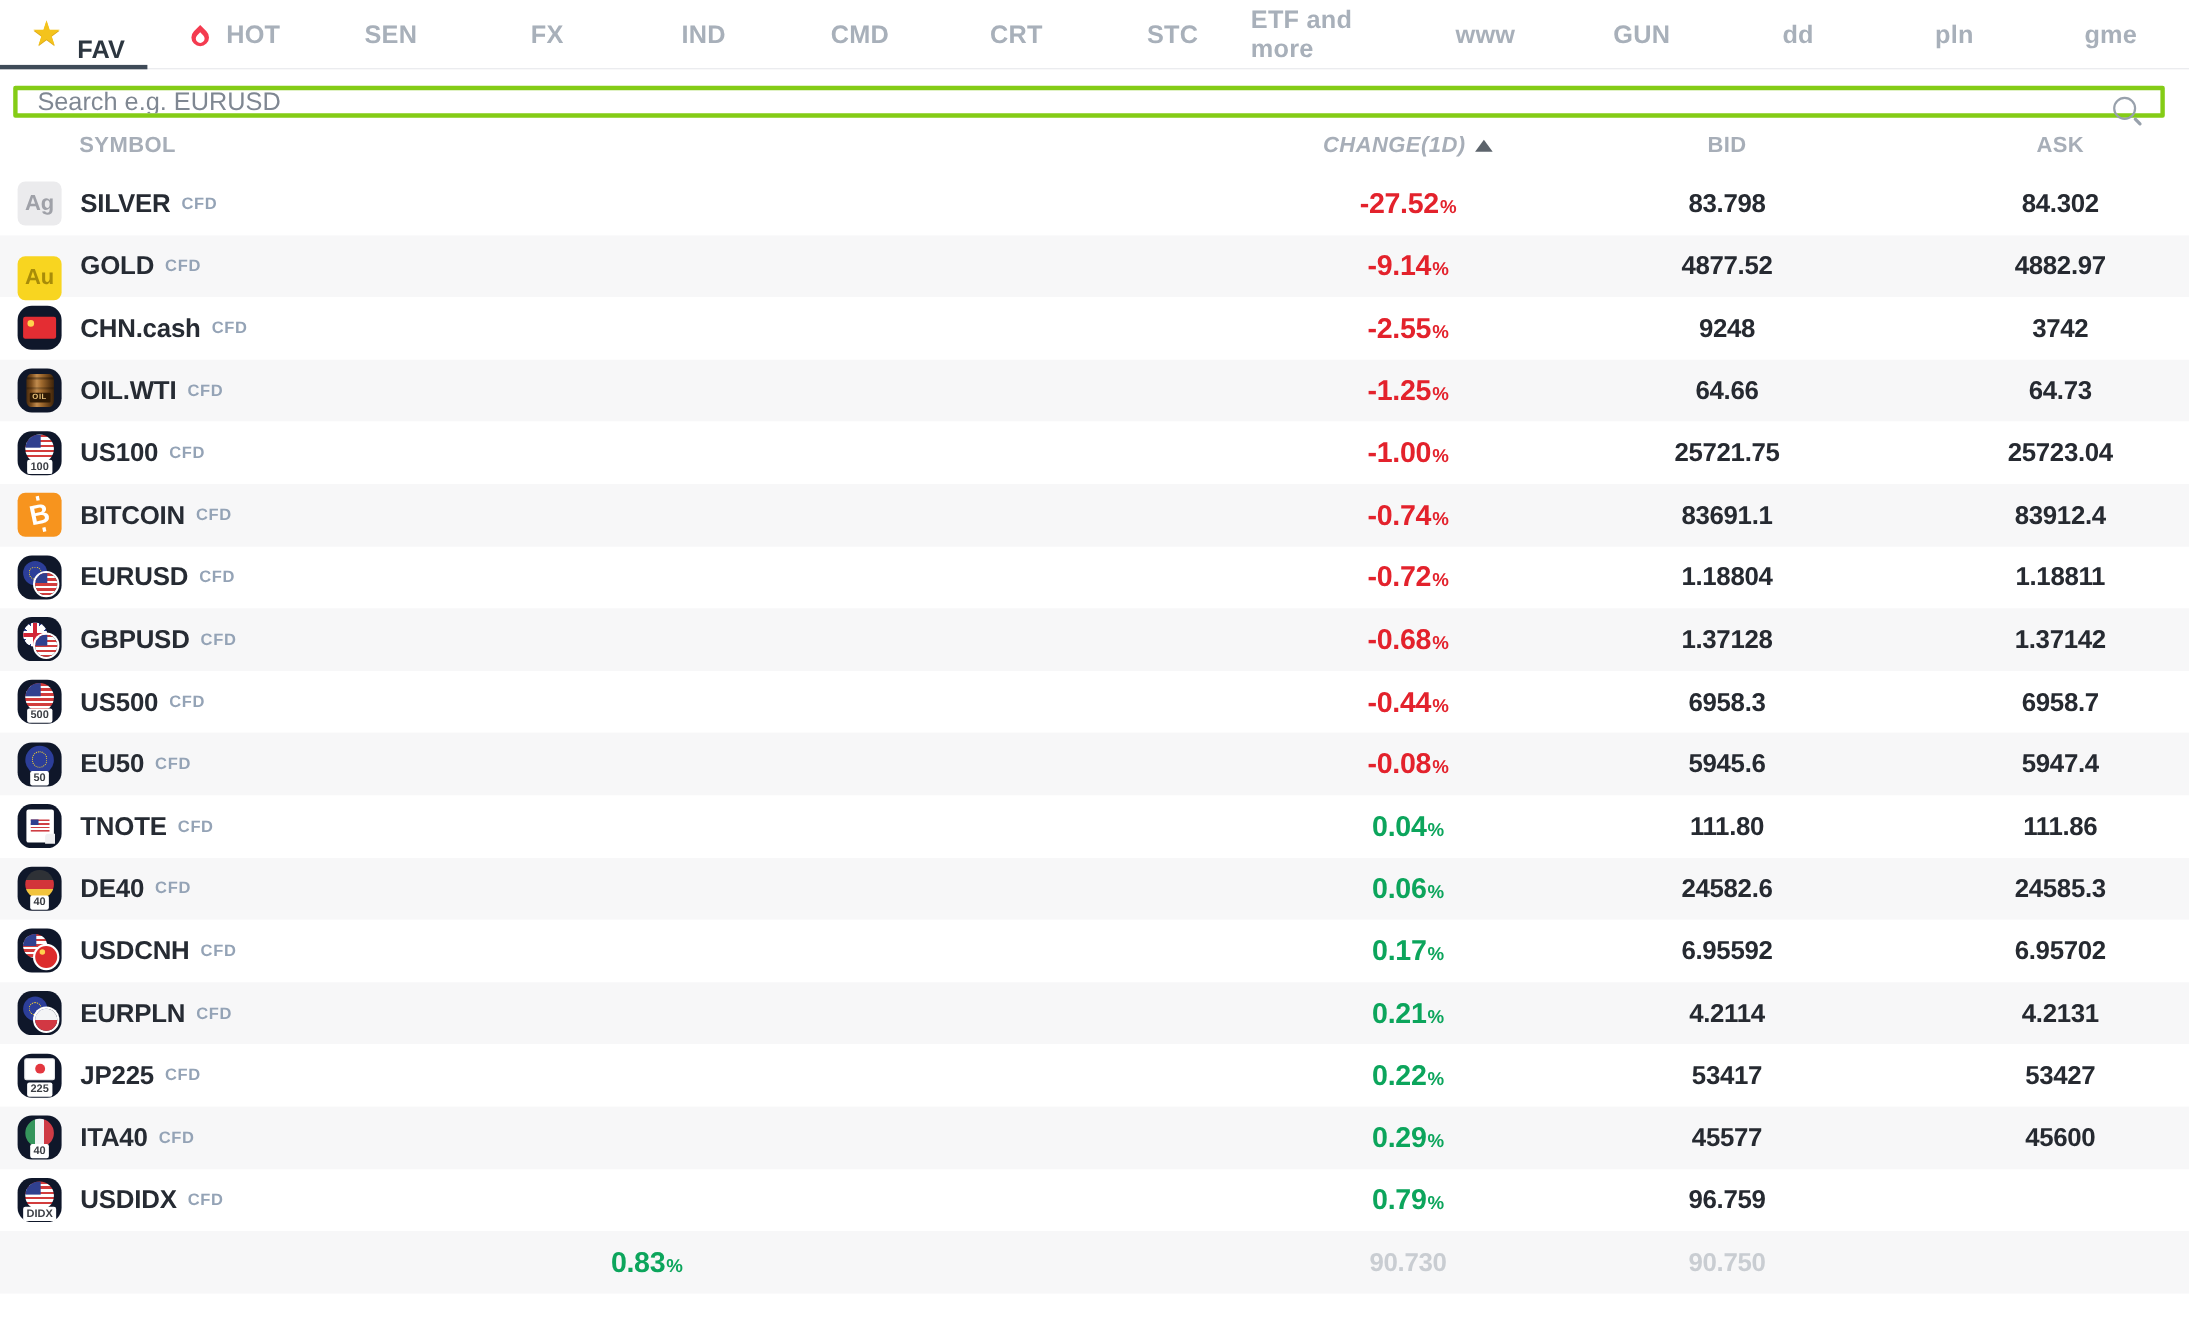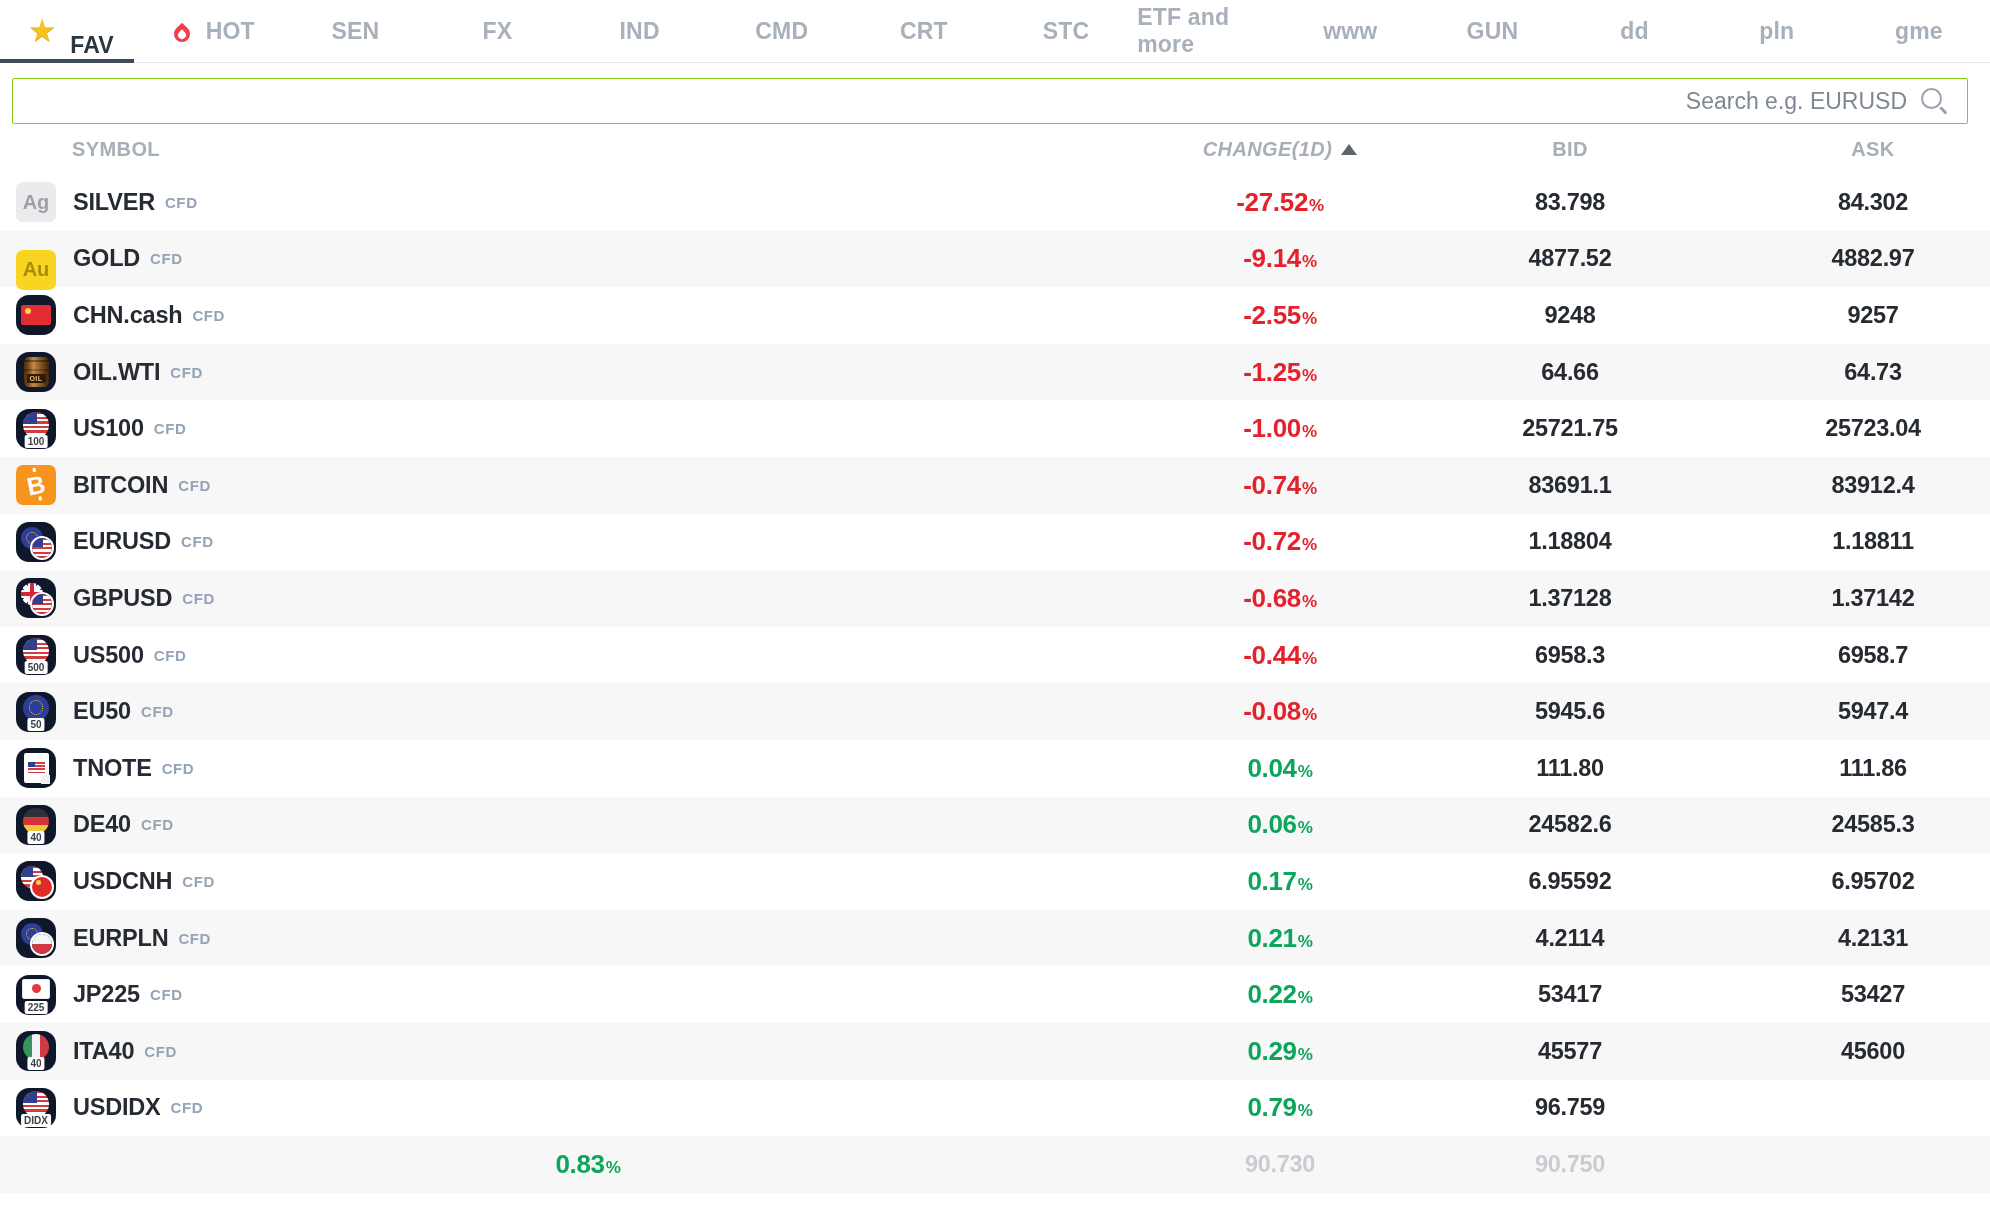--- a/index.html
+++ b/index.html
@@ -16,23 +16,23 @@
   .tab:first-child.active::after{left:0;}
   .star{font-size:31px;line-height:30px;color:#f4c31c;text-shadow:0 1px 0 #dca81a;}
   .flame{width:20px;height:26px;position:relative;}
   .flame::before{content:"";position:absolute;left:2px;bottom:2px;width:16px;height:16px;
     background:#f43b50;border-radius:0 50% 50% 50%;transform:rotate(45deg);}
   .flame::after{content:"";position:absolute;left:6px;bottom:5px;width:8px;height:8px;
     background:#fff;border-radius:0 50% 50% 50%;transform:rotate(45deg);}
 
   
   .searchwrap{position:relative;margin:15px 22px 0 12px;}
-  .search{width:100%;height:46px;box-sizing:border-box;border:1px solid #84cc16;border-radius:2px;
+  .search{width:100%;height:29px;box-sizing:border-box;border:4px solid #84cc16;border-radius:2px;
     padding:0 60px 0 18px;font-size:23px;color:#4a515b;outline:none;
-    font-family:"Liberation Sans","DejaVu Sans",sans-serif;text-align:right;}
+    font-family:"Liberation Sans","DejaVu Sans",sans-serif;}
   .search::placeholder{color:#7f8792;opacity:1;}
   .mag{width:17px;height:17px;border:2.5px solid #98a1ac;border-radius:50%;
     position:absolute;right:26px;top:10px;cursor:pointer;}
   .mag::after{content:"";position:absolute;width:9px;height:2.5px;background:#98a1ac;
     transform:rotate(45deg);right:-8px;bottom:-4px;border-radius:2px;}
 
   
   .grid{display:grid;grid-template-columns:1176px 208px 372px 234px;align-items:center;}
   .thead{height:50px;}
   .th{font-size:20px;font-weight:600;color:#a7aeb8;letter-spacing:.4px;cursor:pointer;}
@@ -233,21 +233,21 @@
       <span class="iconbox">
             <span class="rectflag rf-cn"></span>
           </span>
       <span class="sym">CHN.cash</span>
       <span class="suffix">CFD</span>
     </div>
     <div class="cell c-chg down">
       <span class="chg-num">-2.55</span><span class="chg-pct">%</span>
     </div>
     <div class="cell c-bid">9248</div>
-    <div class="cell c-ask">9257</div>
+    <div class="cell c-ask">3742</div>
   </div>
 
   <div class="row grid">
     <div class="cell c-sym">
       <span class="iconbox">
             <span class="oil">
               <span class="oil-label">OIL</span>
             </span>
           </span>
       <span class="sym">OIL.WTI</span>

